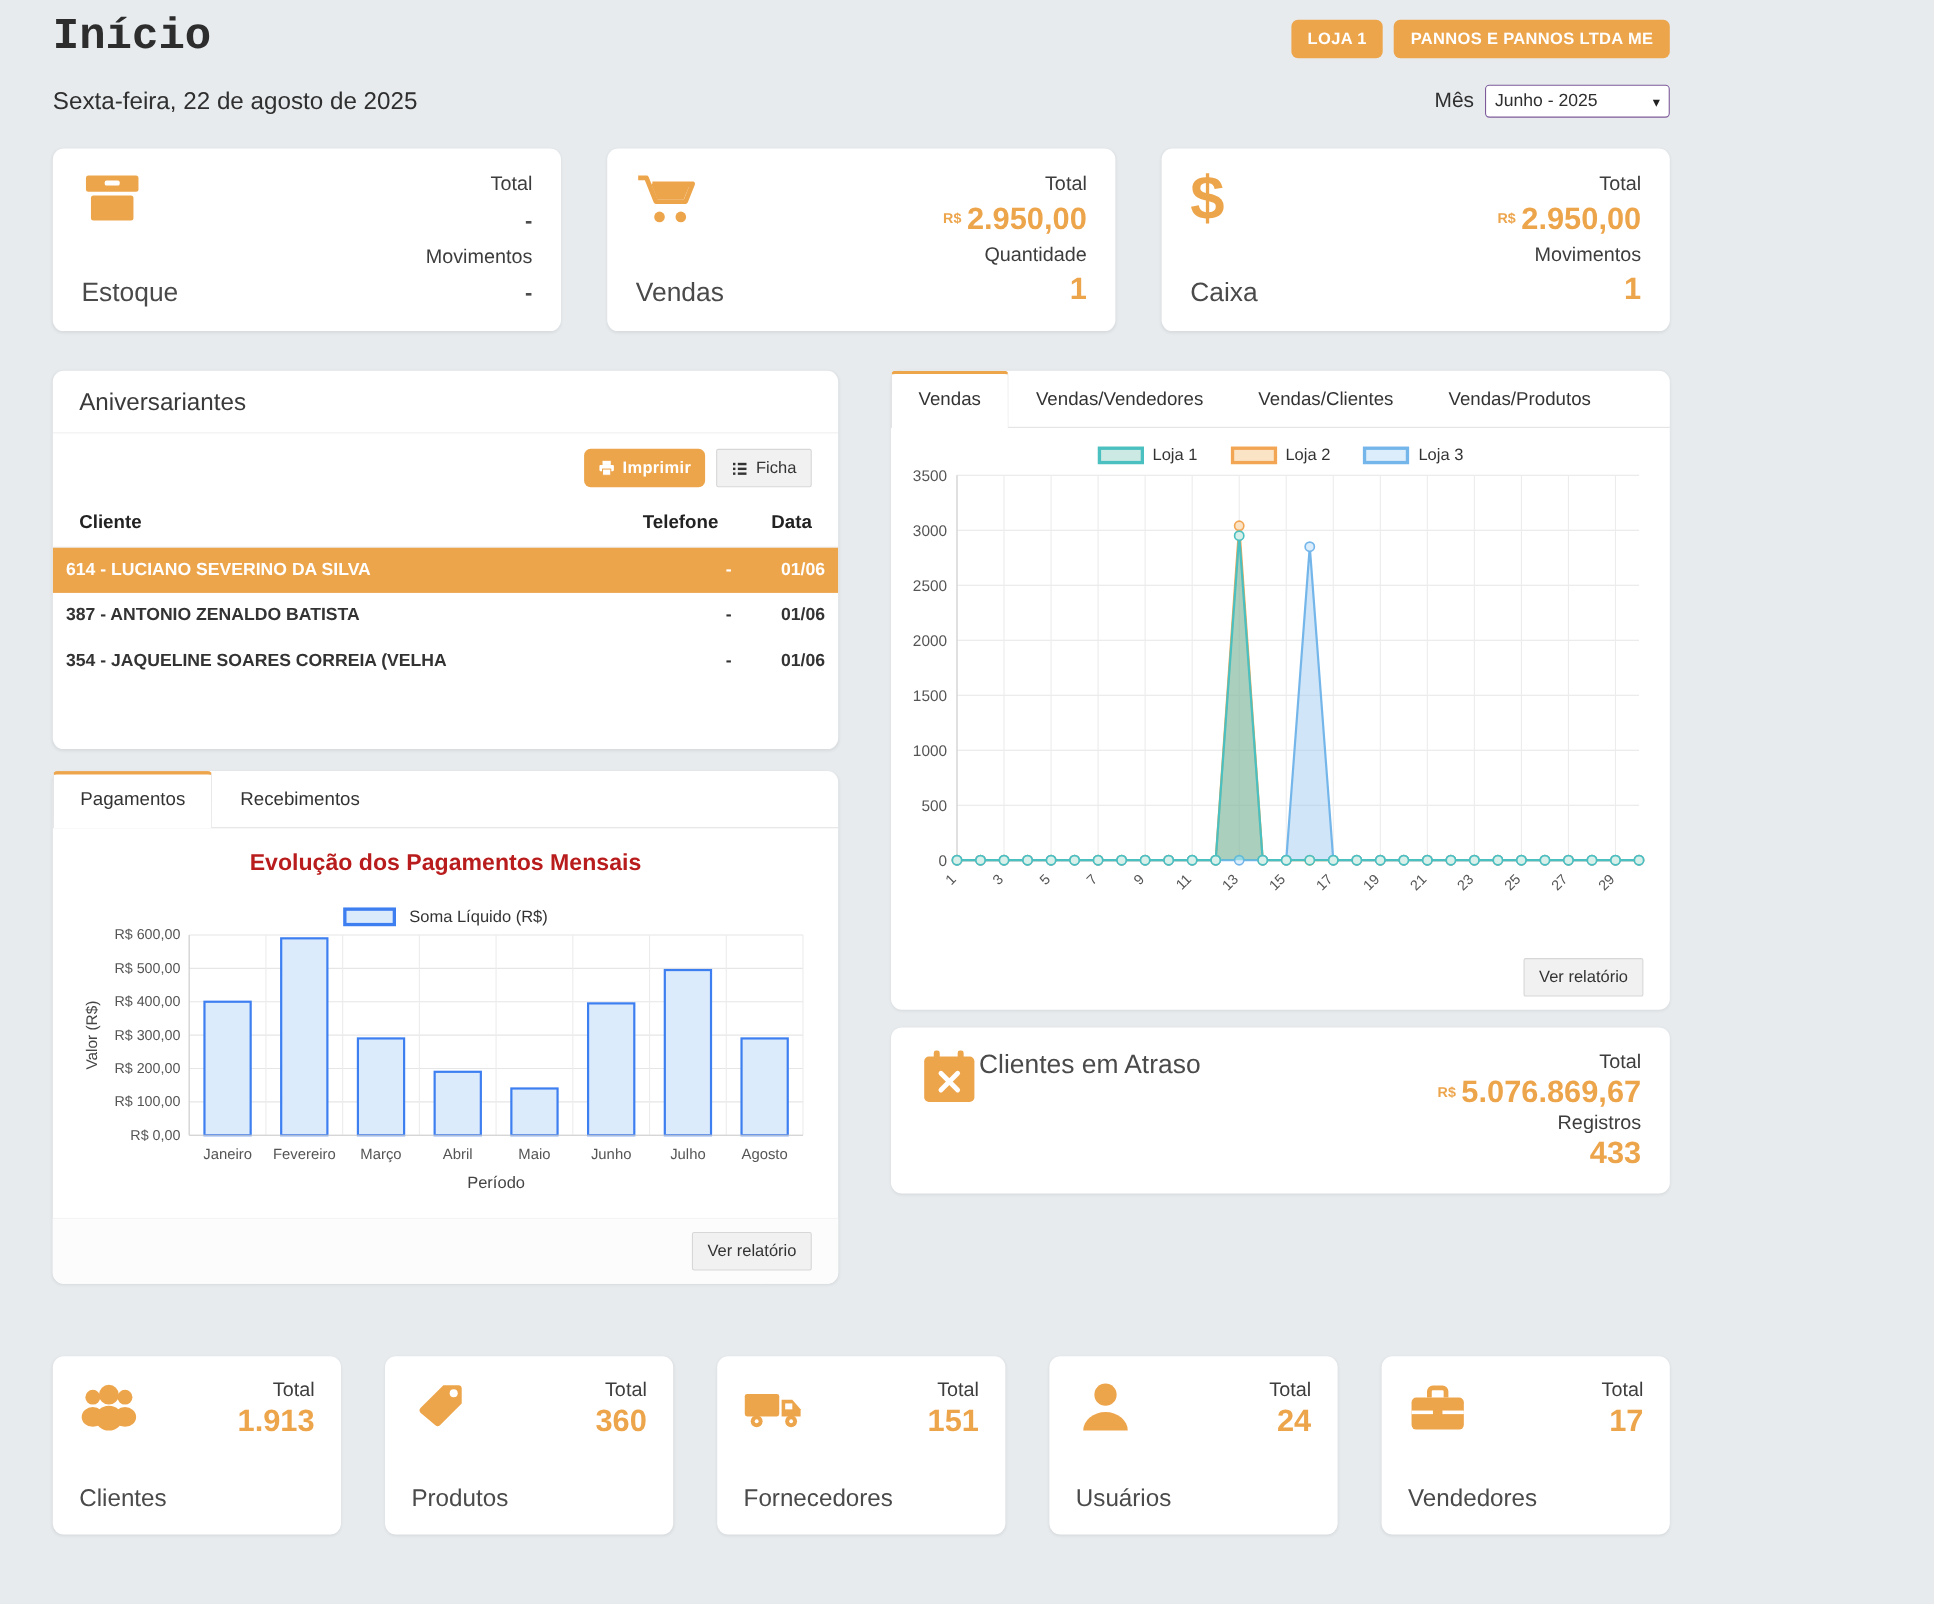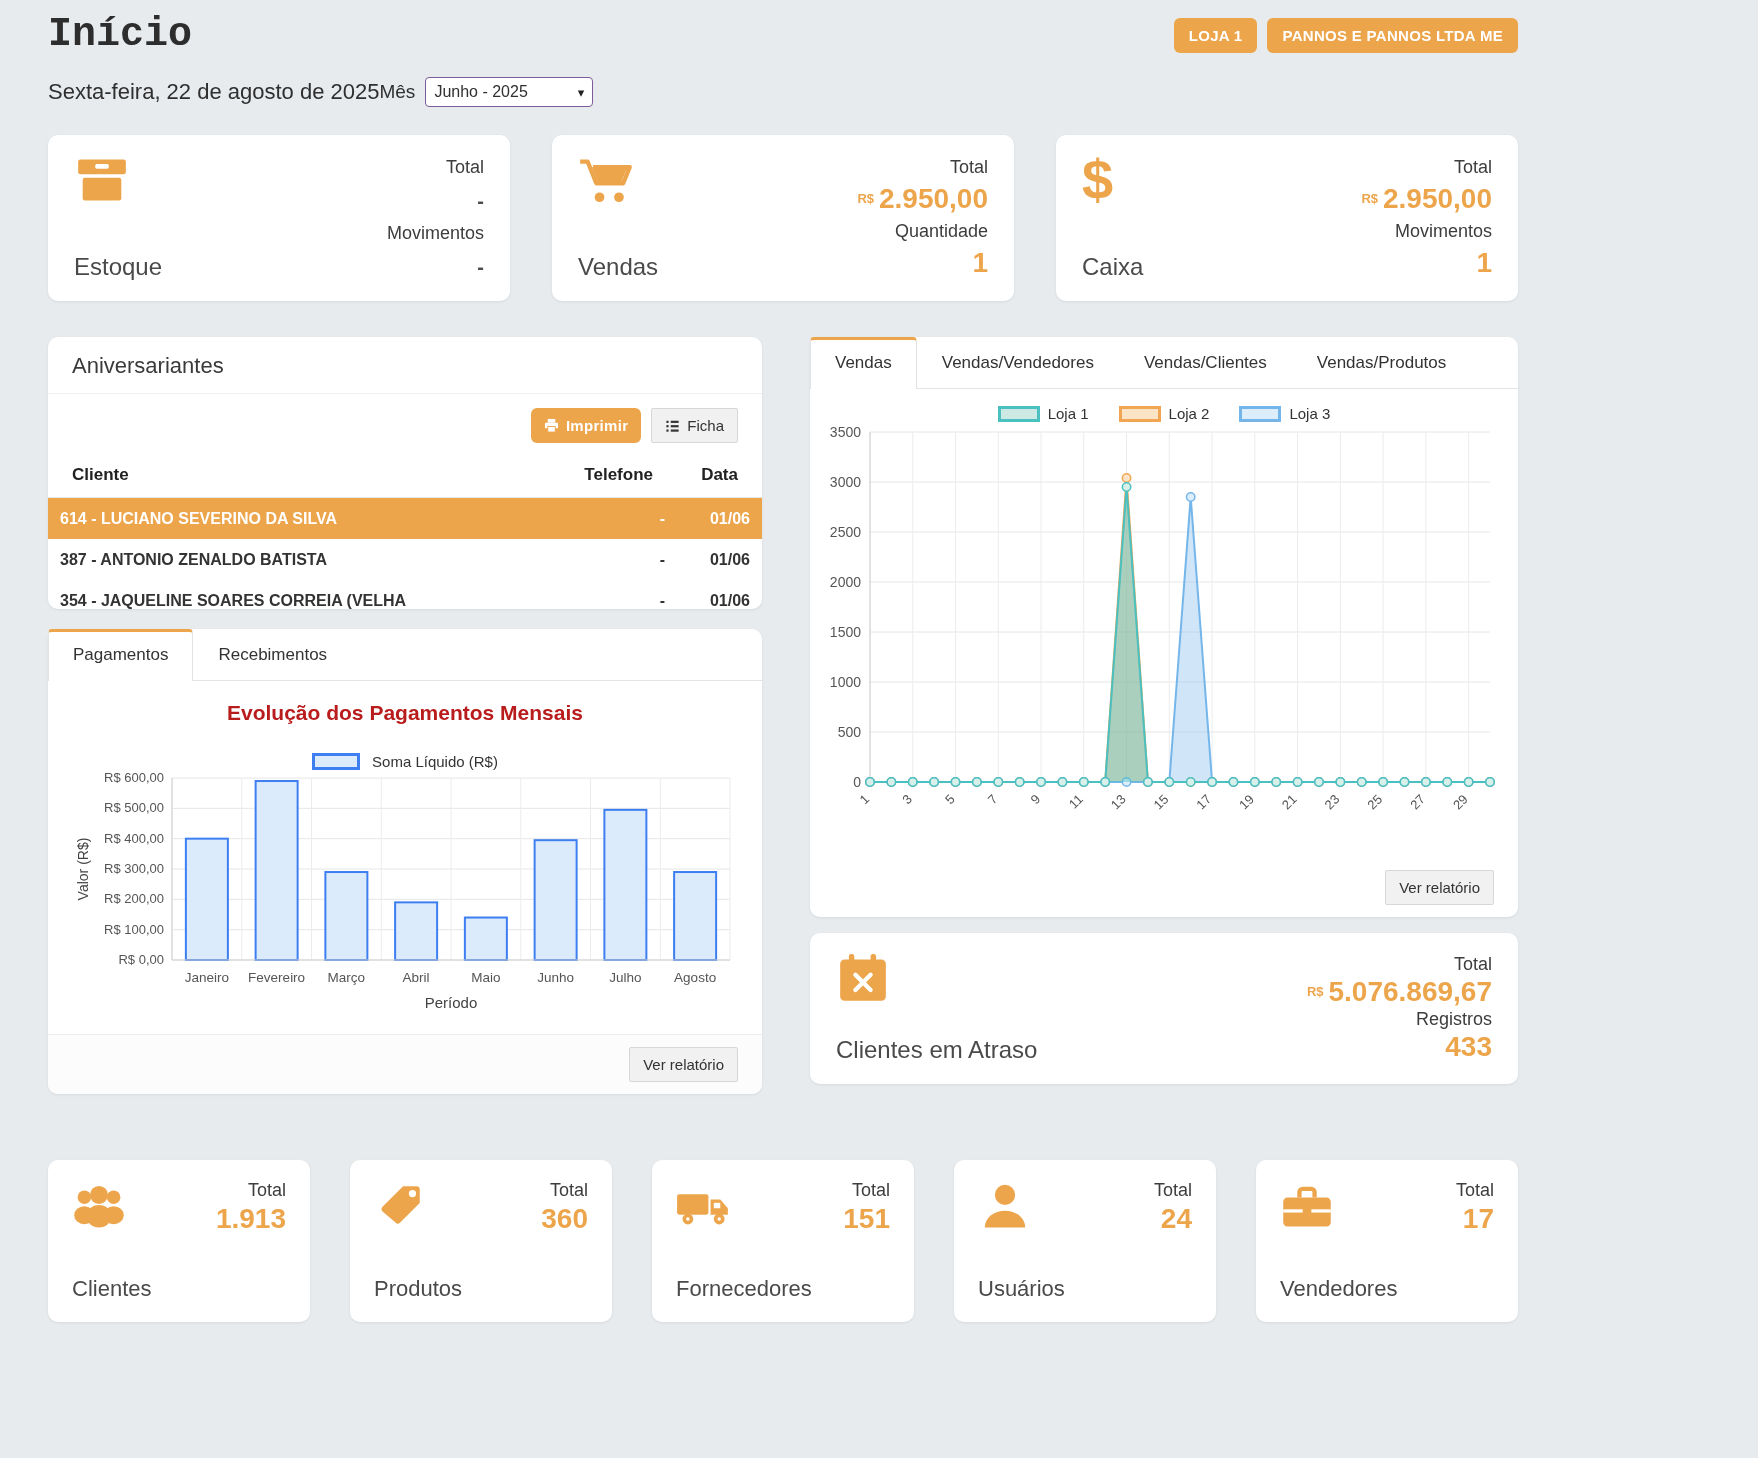--- a/index.html
+++ b/index.html
@@ -16,21 +16,21 @@
 
   
   .topbar{display:flex; justify-content:space-between; align-items:flex-start;}
   .topbar h1{margin:0; font-size:40px; font-weight:600; color:#2d2d2d;font-family:Liberation Mono, monospace;}
   .topbar-buttons{display:flex; gap:10px; margin-top:6px;}
   .btn-orange{
     background:var(--orange); color:#fff; border:none; border-radius:6px;
     font-size:15px; font-weight:bold; letter-spacing:.3px; padding:9px 15px; cursor:pointer;
     font-family:"Liberation Sans",sans-serif;
   }
-  .subbar{display:flex; align-items:center; margin-top:20px;}
+  .subbar{display:flex; justify-content:space-between; align-items:center; margin-top:20px;}
   .date{font-size:22px; color:#2f2f2f;}
   .month-picker{display:flex; align-items:center; gap:10px; font-size:19px; color:#2f2f2f;}
   .select{
     width:168px; height:30px; border:1px solid #7d5a9a; border-radius:4px; background:#fff;
     display:flex; align-items:center; justify-content:space-between; padding:0 8px; font-size:16px; cursor:pointer;
   }
   .select .chev{font-size:13px; color:#222;}
 
   
   .stats-row{margin-top:28px; display:grid; grid-template-columns:repeat(3,1fr); gap:42px;}
@@ -47,21 +47,21 @@
   .currency{color:var(--orange); font-size:13px; font-weight:bold; margin-right:5px; position:relative; top:-5px;}
   .dash{color:#4c4c4c; font-weight:bold; font-size:20px; line-height:1.2;}
   .dollar-glyph{font-size:56px; font-weight:bold; color:var(--orange); line-height:50px;}
 
   
   .main-grid{margin-top:36px; display:grid; grid-template-columns:714px 708px; gap:48px; align-items:start;}
   .col{display:flex; flex-direction:column;}
   .col-left{gap:20px;} .col-right{gap:16px;}
 
   
-  .aniv-card{height:272px; overflow:hidden;}
+  .aniv-card{height:344px; overflow:hidden;}
   .aniv-header{padding:16px 24px 14px; font-size:22px; color:#3a3a3a; border-bottom:1px solid #efefef;}
   .aniv-actions{display:flex; justify-content:flex-end; gap:10px; padding:14px 24px 12px;}
   .btn-orange.small{display:inline-flex; align-items:center; gap:7px; font-size:15px; padding:8px 13px;}
   .btn-gray{
     display:inline-flex; align-items:center; gap:7px; background:#f1f1f1; border:1px solid #d7d7d7;
     color:#333; border-radius:2px; font-size:15px; padding:8px 13px; cursor:pointer; font-family:"Liberation Sans",sans-serif;
   }
   .table-head{display:flex; padding:10px 24px 12px; font-weight:bold; font-size:17px; color:#222; border-bottom:1px solid #e7e7e7;}
   .trow{display:flex; align-items:center; padding:0 12px; height:41px; font-weight:bold; font-size:16px; color:#333; cursor:pointer;}
   .trow.hl{background:var(--orange); color:#fff;}
@@ -84,21 +84,21 @@
   .card-footer.noline{border-top:none; background:transparent;}
 
   
   .line-legend{display:flex; justify-content:center; align-items:center; gap:30px; margin:16px 0 0; font-size:15px; color:#333;}
   .legend-item{display:inline-flex; align-items:center; gap:8px;}
   .line-swatch{width:42px; height:16px; border:3px solid;}
   .line-chart-wrap{padding:2px 6px 0 2px;}
 
   
   .late-card{height:151px; padding:20px 26px; display:flex; justify-content:space-between;}
-  .late-left{display:flex; flex-direction:column; justify-content:space-between;}
+  .late-left{display:flex; flex-direction:row; justify-content:space-between;}
   .late-left .icon svg{width:54px; height:50px;}
   .late-name{font-size:24px; color:#4a4a4a;}
   .late-right{display:flex; flex-direction:column; justify-content:space-between; text-align:right; padding:1px 0;}
 
   
   .summary-row{margin-top:66px; display:grid; grid-template-columns:repeat(5,1fr); gap:40px; padding-bottom:150px;}
   .sum-card{height:162px; padding:20px 24px; display:flex; justify-content:space-between;}
   .sum-left{display:flex; flex-direction:column; justify-content:space-between;}
   .sum-left .icon svg{width:54px; height:50px;}
   .sum-name{font-size:22px; color:#4a4a4a;}

